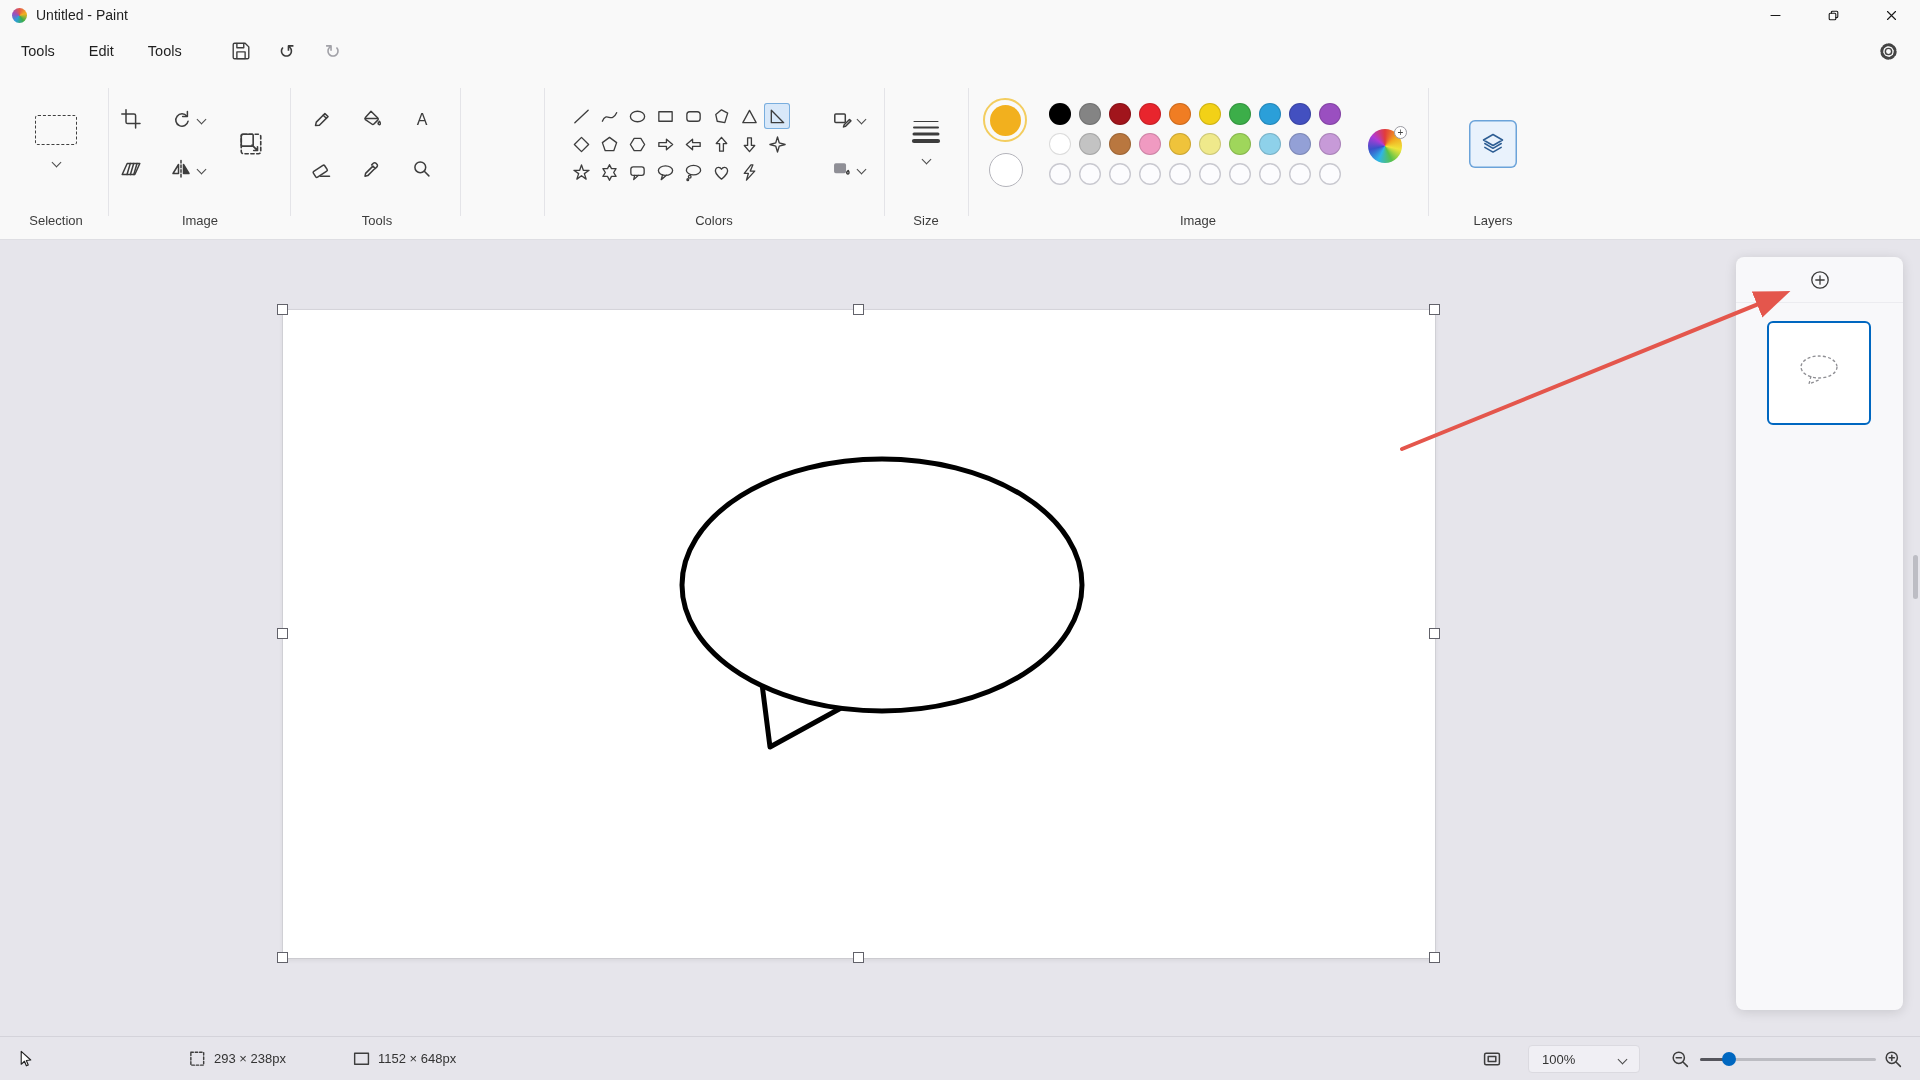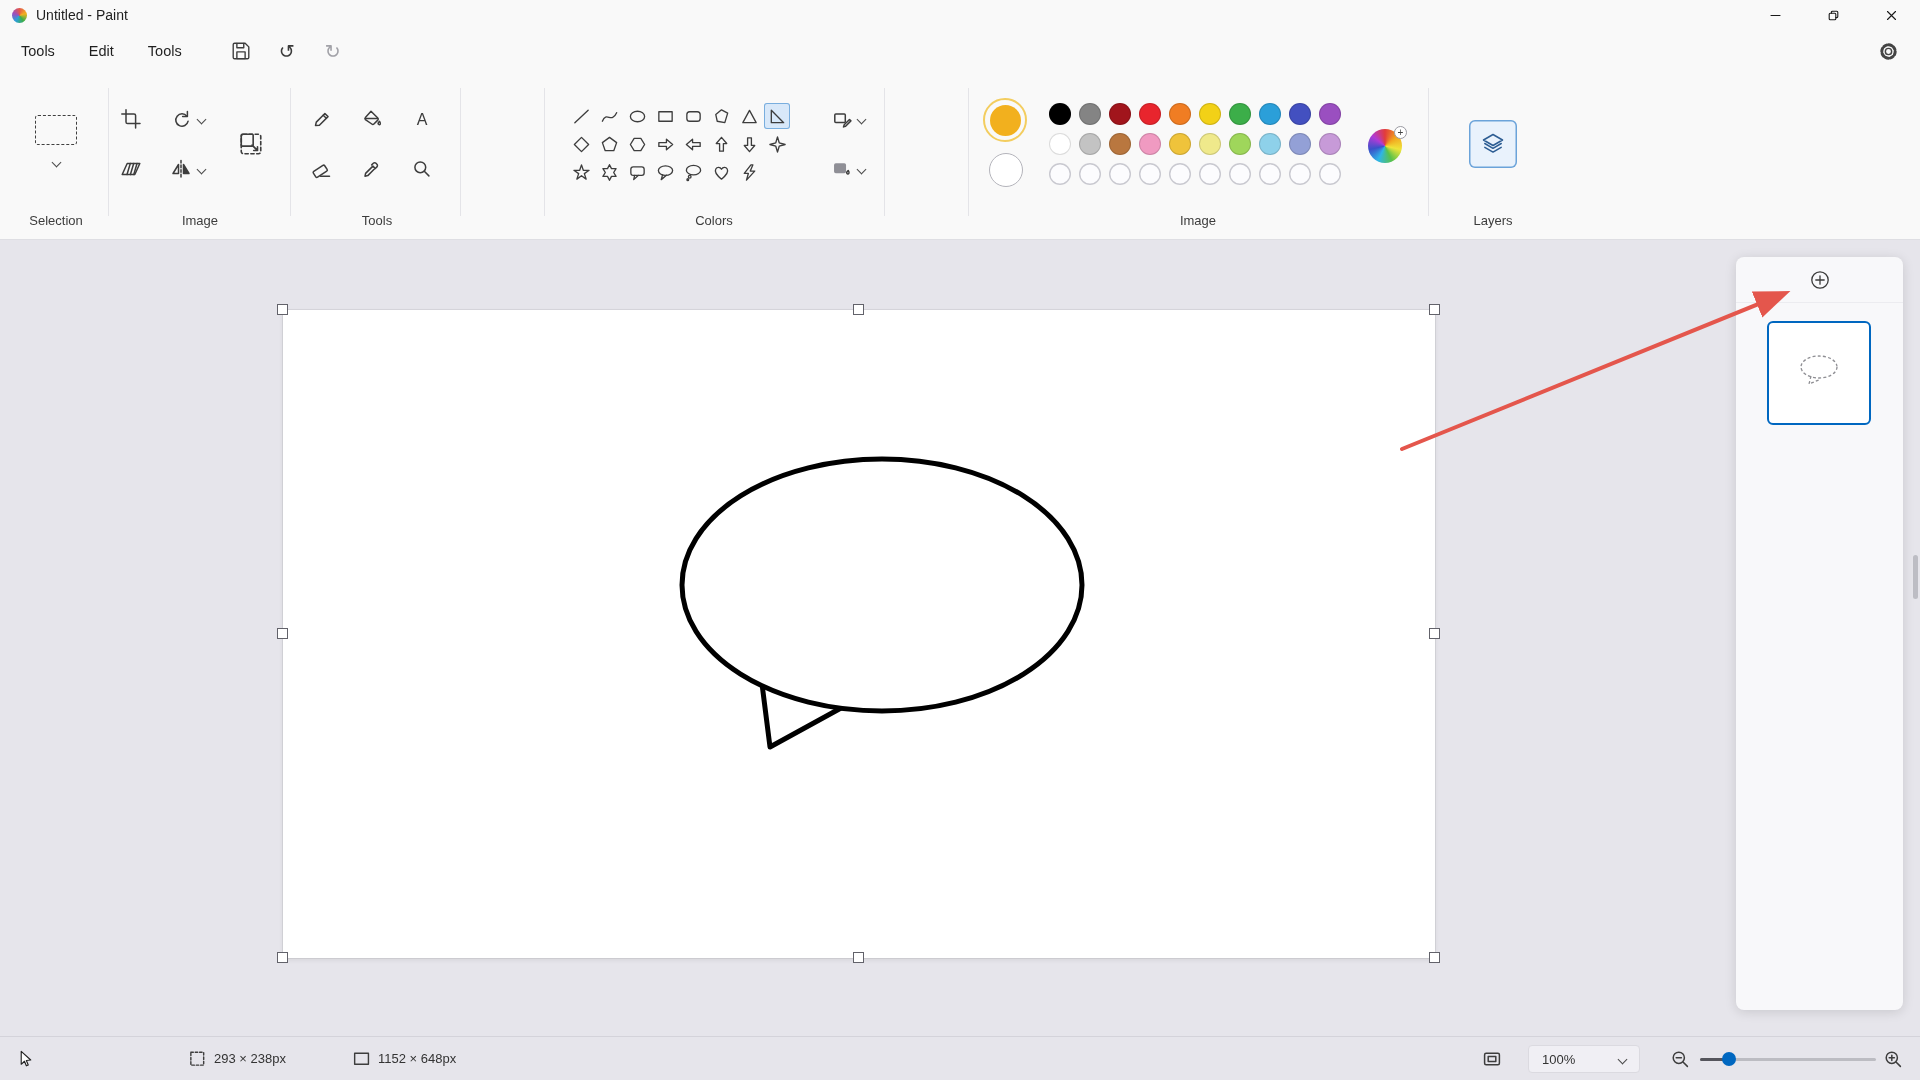--- a/index.html
+++ b/index.html
@@ -364,20 +364,32 @@
     <div class="rbtn row" style="left:272px;top:82px;width:56px;height:30px;gap:6px">
       <svg class="si" width="20" height="20" viewBox="0 0 20 20">
         <rect x="2.8" y="5" width="10.5" height="8.5" rx="1" fill="#8f8f96" stroke="#8f8f96"></rect>
         <path d="M16.2 11.5 c0.9 1.3 1.2 2.2 0.7 2.9 a1.2 1.2 0 0 1 -2 0 c-0.5 -0.7 -0.2 -1.6 1.3 -2.9 Z"></path>
       </svg>
       <div class="chev"></div>
     </div>
     <div class="glabel">Colors</div>
   </div>
 
+  <div class="rgroup" style="left:888px;width:76px">
+    <div class="rbtn col" style="left:12px;top:26px;width:52px;height:84px;gap:12px">
+      <svg class="si" width="30" height="26" viewBox="0 0 30 26">
+        <path d="M3 3.5 h24" stroke-width="1"></path>
+          <path d="M3 9.5 h24" stroke-width="2"></path>
+        <path d="M3 16 h24" stroke-width="3"></path>
+          <path d="M3 23 h24" stroke-width="4.2"></path>
+      </svg>
+      <div class="chev"></div>
+    </div>
+    <div class="glabel">Size</div>
+  </div>
 
   <div class="rgroup" style="left:972px;width:452px">
     <div class="color1-ring">
       <div class="color1-inner" style="background: rgb(242, 176, 30);"></div>
     </div>
     <div class="color2" style="background: rgb(255, 255, 255);"></div>
     <div class="palette" id="palette">
         <div class="swatch" style="background: rgb(0, 0, 0);"></div>
         <div class="swatch" style="background: rgb(132, 132, 132);"></div>
         <div class="swatch" style="background: rgb(161, 21, 28);"></div>

